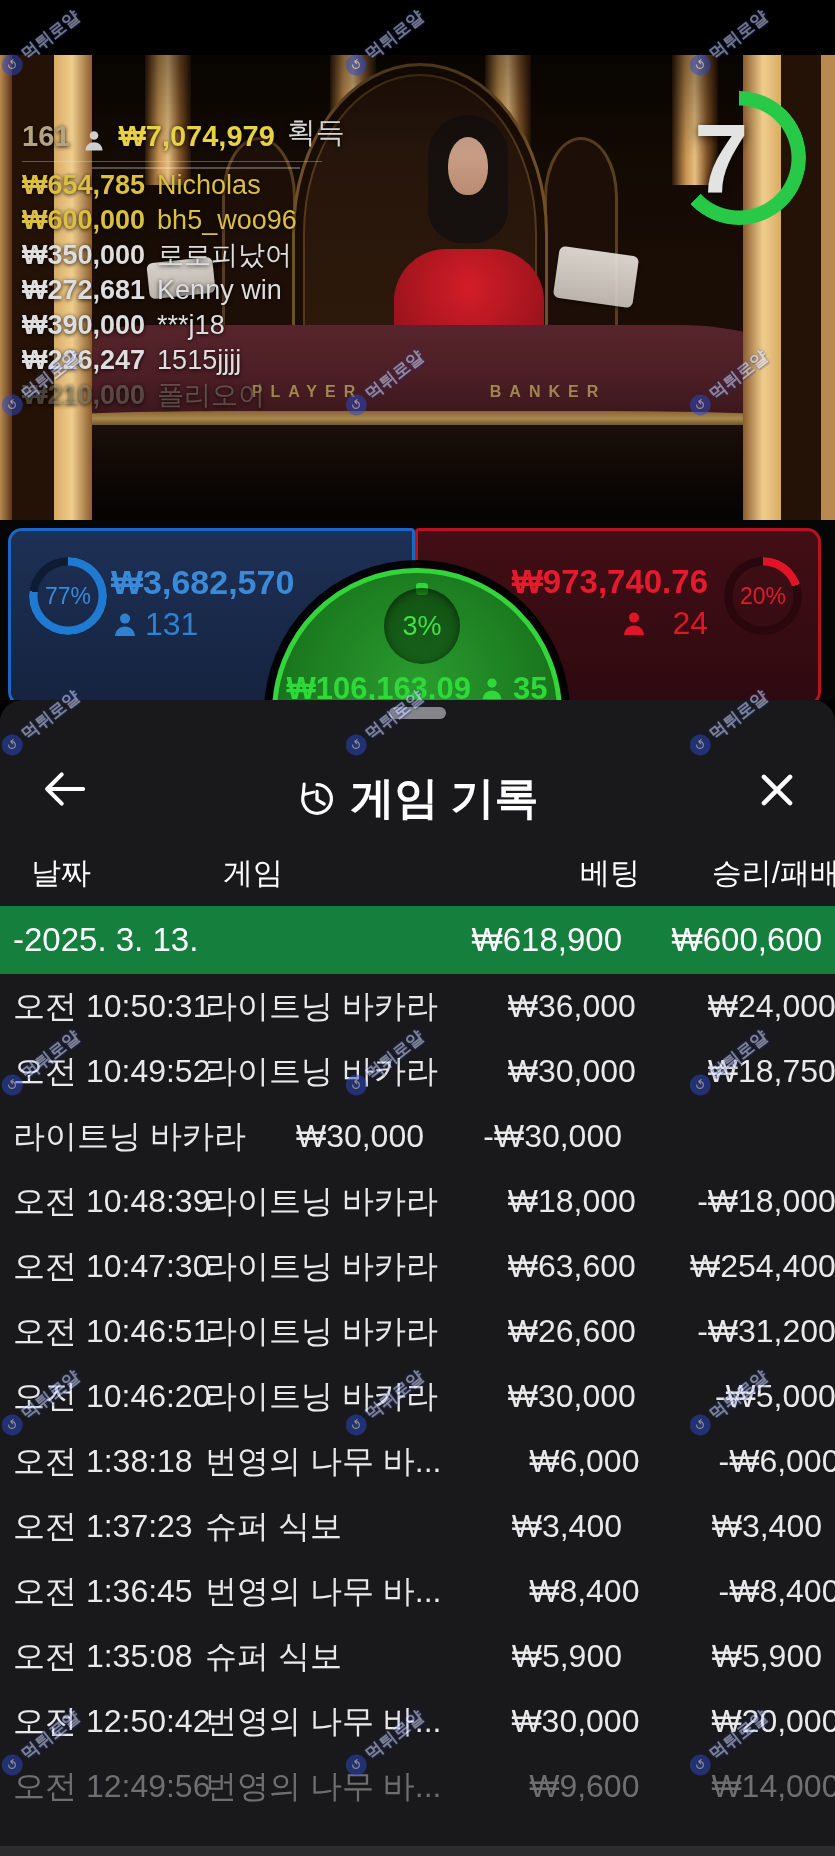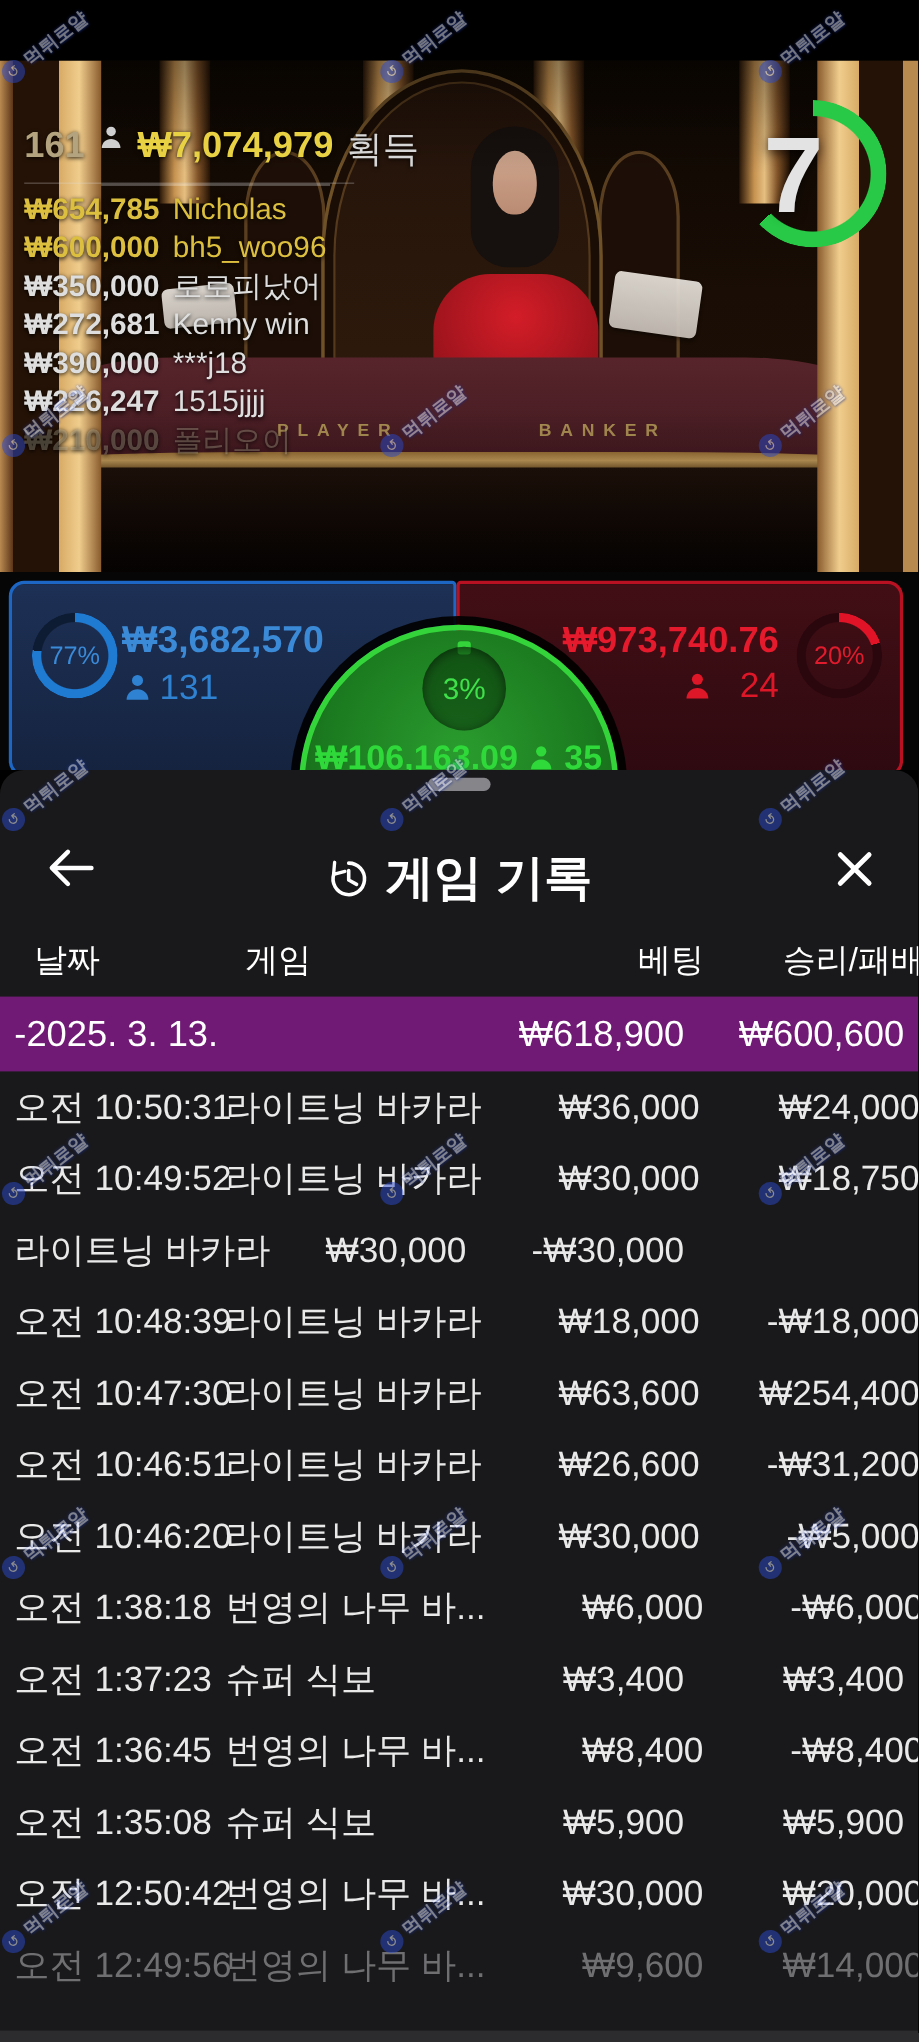--- a/index.html
+++ b/index.html
@@ -35,21 +35,21 @@
   .table-label { position:absolute; top:328px; font-size:16px; font-weight:700; letter-spacing:8px; color:#a98d52; text-align:center; }
   .table-label.p { left:200px; width:215px; }
   .table-label.b { left:438px; width:220px; }
   .video::after { content:""; position:absolute; inset:0; background:linear-gradient(rgba(0,0,0,.38),rgba(0,0,0,0) 22%,rgba(0,0,0,0) 68%,rgba(0,0,0,.4)); pointer-events:none; }
   .pillar { position:absolute; top:0; height:465px; width:92px; z-index:2; }
   .pillar.left { left:0; background:linear-gradient(90deg,#b98a50 0,#5a3418 12px,#241206 12px,#241206 54px,#d8ab66 54px,#f0cd8d 72px,#8a5c2e 92px); }
   .pillar.right { left:743px; background:linear-gradient(90deg,#8a5c2e 0,#f0cd8d 20px,#d8ab66 38px,#241206 38px,#241206 78px,#b98a50 78px); }
 
   
   .winners { position:absolute; left:22px; top:58px; z-index:5; text-shadow:0 1px 4px rgba(0,0,0,.85); }
-  .winners-head { display:flex; align-items:flex-start; gap:12px; font-size:33px; }
+  .winners-head { display:flex; align-items:flex-end; gap:12px; font-size:29px; }
   .w-count { color:#b3a37e; font-weight:700; }
   .w-total { color:#e8d143; font-weight:700; }
   .w-suffix { color:#d6d6d6; }
   .winners-divider { width:300px; height:1px; background:rgba(220,220,220,.35); margin:8px 0 6px; }
   .winner-row { font-size:27px; line-height:35px; white-space:nowrap; }
   .winner-row .w-amount { font-weight:700; margin-right:12px; }
   .tier-gold { color:#dcbf3e; }
   .tier-white { color:#dedede; }
   .tier-faded { color:rgba(215,205,175,.3); }
   .p-icon { width:24px; height:24px; fill:#cfcfcf; }
@@ -94,21 +94,21 @@
 
   
   .sheet { position:absolute; left:0; top:700px; width:835px; height:1156px; background:#19191b; border-radius:22px 22px 0 0; overflow:hidden; z-index:10; color:#fff; }
   .handle { position:absolute; left:389px; top:7px; width:57px; height:12px; border-radius:6px; background:#85858a; }
   .sheet-header { position:absolute; left:0; top:52px; width:100%; height:76px; display:flex; align-items:flex-end; }
   .back-btn { position:absolute; left:38px; top:14px; width:52px; height:46px; display:flex; align-items:center; justify-content:center; }
   .close-btn { position:absolute; right:34px; top:16px; width:48px; height:44px; display:flex; align-items:center; justify-content:center; }
   .sheet-title { width:100%; display:flex; align-items:center; justify-content:center; gap:12px; font-size:44px; font-weight:700; }
   .thead { position:absolute; left:18px; top:148px; width:100%; height:46px; display:grid; grid-template-columns:192px 1fr 198px 200px; align-items:end; padding:0 13px; font-size:30px; font-weight:500; color:#fff; }
   .thead .right, .c-bet, .c-result, .sum-bet, .sum-result { text-align:right; }
-  .summary-row { position:absolute; left:0; top:206px; width:100%; height:68px; background:#701a75; display:grid; grid-template-columns:192px 1fr 198px 200px; align-items:center; padding:0 13px; font-size:33px; }
+  .summary-row { position:absolute; left:0; top:206px; width:100%; height:68px; background:#15803d; display:grid; grid-template-columns:192px 1fr 198px 200px; align-items:center; padding:0 13px; font-size:33px; }
   .sum-date { grid-column:1 / span 2; }
   .rows { position:absolute; left:0; top:274px; width:100%; height:872px; overflow:hidden; }
   .hist-row { display:grid; grid-template-columns:192px 1fr 198px 200px; align-items:center; padding:0 13px; height:65px; font-size:32px; color:#e9e9e9; white-space:nowrap; }
   .hist-row.faded { color:#6f6f72; }
   .bottom-bar { position:absolute; left:0; bottom:0; width:100%; height:10px; background:#2c2c2e; }
 
   
   .wm-layer { position:absolute; inset:0; z-index:50; pointer-events:none; }
   .wm { position:absolute; display:flex; align-items:center; gap:4px; transform:rotate(-38deg); transform-origin:left center; opacity:.5; }
   .wm i { width:21px; height:21px; border-radius:50%; background:#2a49cc; color:#fff; font-size:13px; font-style:normal; display:flex; align-items:center; justify-content:center; }

